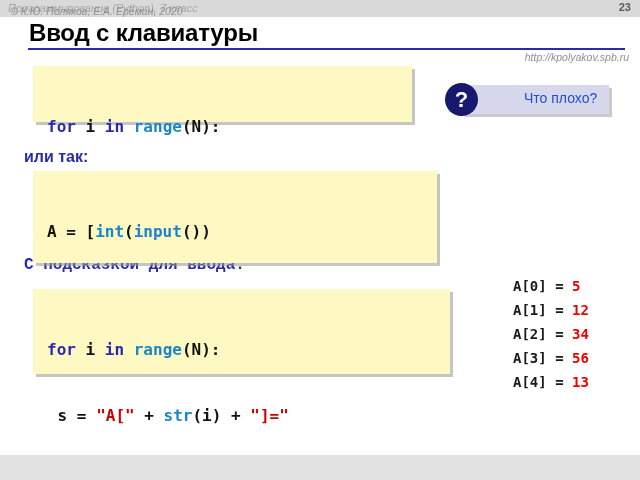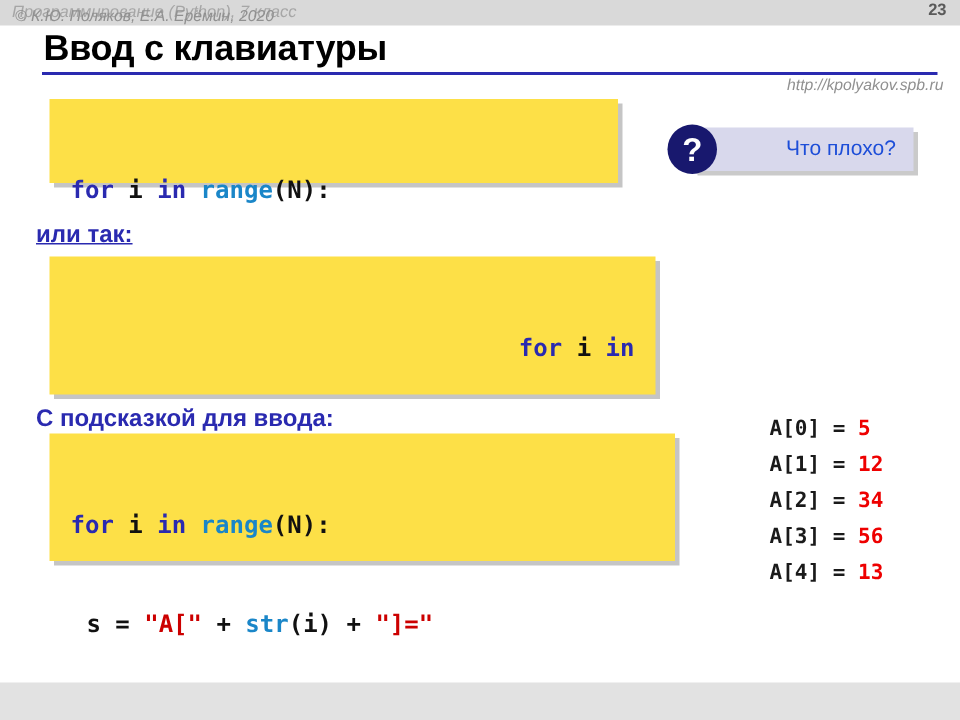--- a/index.html
+++ b/index.html
@@ -51,21 +51,21 @@
   #title-rule {
     position: absolute;
     left: 28px; top: 48px;
     width: 597px; height: 2px;
     background: #2a2ab0;
   }
 
   
   .code-box {
     position: absolute;
-    background: #fde047;
+    background: #fef9c3;
     box-shadow: 3px 3px 0 rgba(150,150,150,0.55);
     font-family: "DejaVu Sans Mono", monospace;
     font-size: 16px;
     font-weight: bold;
     line-height: 22px;
     color: #111111;
     box-sizing: border-box;
     white-space: pre;
   }
   #code-box-1 { left: 33px; top: 66px;  width: 379px; height: 56px; padding: 6px 0 0 14px; }
@@ -83,22 +83,22 @@
   .pl   { color: #111111; }           
 
   
   .caption {
     position: absolute;
     font-size: 16px;
     font-weight: bold;
     color: #2a2ab0;
     white-space: nowrap;
   }
-  #caption-ili-tak { left: 24px; top: 148px; text-decoration: underline; }
-  #caption-podskazka { left: 24px; top: 271px; }
+  #caption-ili-tak { left: 24px; top: 148px; }
+  #caption-podskazka { left: 24px; top: 256px; font-family: Liberation Mono, monospace; }
 
   
   #callout {
     position: absolute;
     left: 445px; top: 85px;
     width: 180px; height: 30px;
   }
   #callout-box {
     position: absolute;
     left: 17px; top: 0;
@@ -184,20 +184,21 @@
 <div class="code-box" id="code-box-1">
   <span class="code-line"><span class="kw">for</span><span class="pl"> </span><span class="pl">i</span><span class="pl"> </span><span class="kw">in</span><span class="pl"> </span><span class="fn">range</span><span class="pl">(N):</span></span>
   <span class="code-line ln-indent"><span class="pl">A[i] = </span><span class="fn">int</span><span class="pl">(</span><span class="fn">input</span><span class="pl">())</span></span>
 </div>
 
 <div class="caption" id="caption-ili-tak">или так:</div>
 
 <div class="caption" id="caption-podskazka">С подсказкой для ввода:</div>
 
 <div class="code-box" id="code-box-2">
+  <span class="code-line"><span class="pl">A = [</span><span class="fn">int</span><span class="pl">(</span><span class="fn">input</span><span class="pl">())</span></span>
   <span class="code-line ln-right"><span class="kw">for</span><span class="pl"> </span><span class="pl">i</span><span class="pl"> </span><span class="kw">in</span></span>
   <span class="code-line"><span class="fn">range</span><span class="pl">(N)]</span></span>
 </div>
 
 <div class="code-box" id="code-box-3">
   <span class="code-line"><span class="kw">for</span><span class="pl"> </span><span class="pl">i</span><span class="pl"> </span><span class="kw">in</span><span class="pl"> </span><span class="fn">range</span><span class="pl">(N):</span></span>
   <span class="code-line ln-indent"><span class="pl">s = </span><span class="str">"A["</span><span class="pl"> + </span><span class="fn">str</span><span class="pl">(i)</span><span class="pl"> + </span><span class="str">"]="</span></span>
   <span class="code-line ln-indent"><span class="pl">A[i] = </span><span class="fn">int</span><span class="pl">(</span><span class="fn">input</span><span class="pl">(s))</span></span>
 </div>
 

